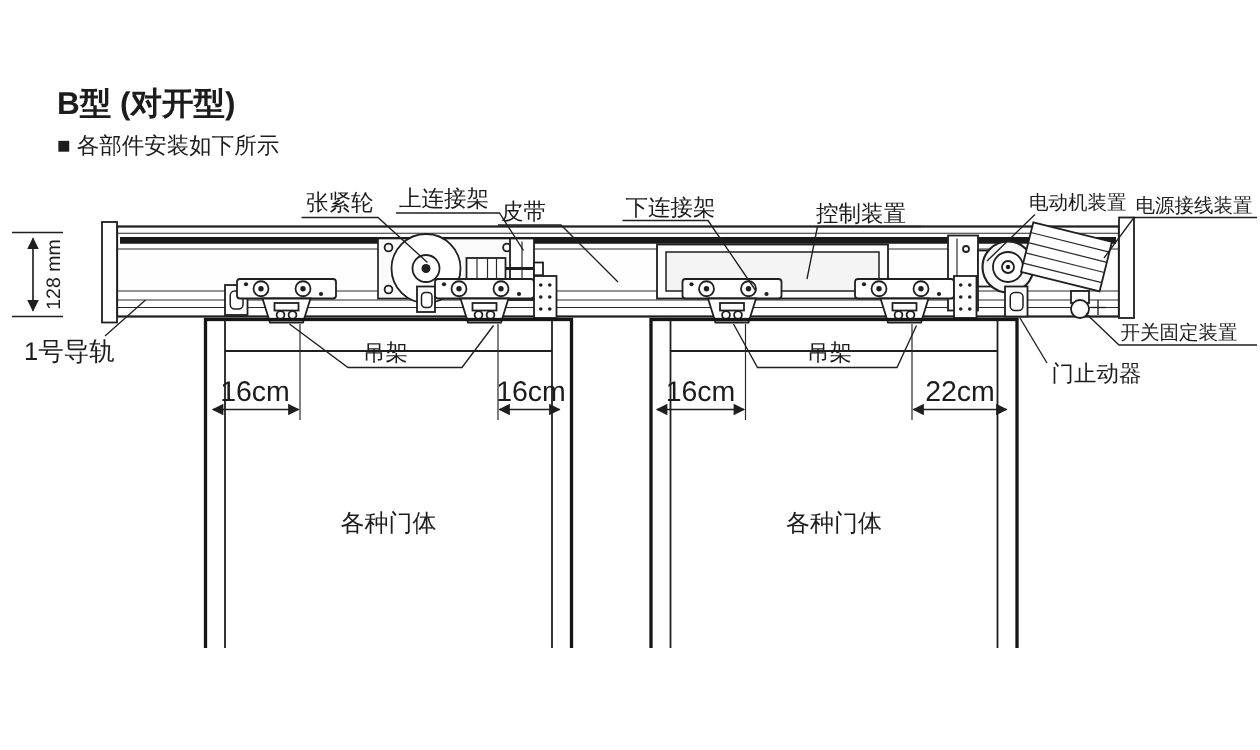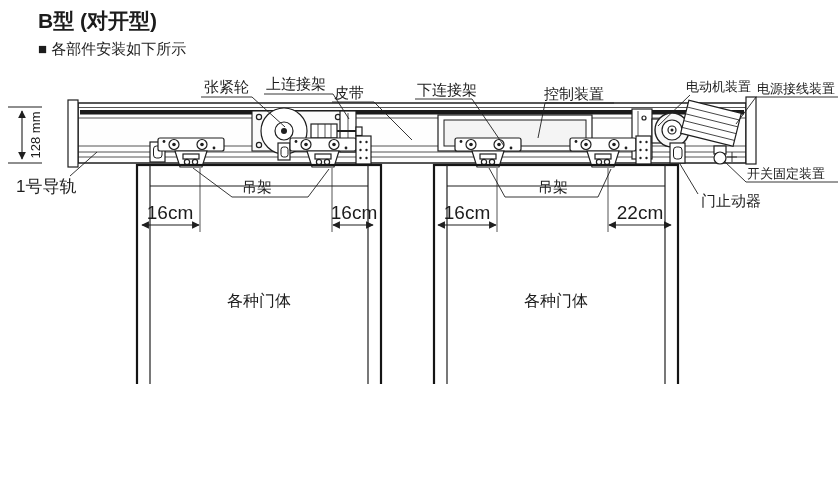--- a/index.html
+++ b/index.html
@@ -1,18 +1,18 @@
 <!DOCTYPE html>
 <html><head>
 <meta charset="utf-8">
 <style>
   html,body{margin:0;padding:0;background:#ffffff;}
   .canvas{
     position:relative;width:840px;height:384px;background:#ffffff;
-    font-family:"Liberation Sans","DejaVu Sans",sans-serif;overflow:hidden;
+    font-family:"Liberation Sans","DejaVu Sans",sans-serif;overflow:hidden;margin-top:48px;
   }
   svg{display:block;}
   text{fill:#1c1c1c;}
   .t-title{font-size:21px;font-weight:bold;}
   .t-sub{font-size:15px;}
   .t-label{font-size:15px;}
   .t-label-sm{font-size:13px;}
   .t-dim{font-size:19px;}
   .t-dim-sm{font-size:13px;}
   .t-rail{font-size:17px;}

